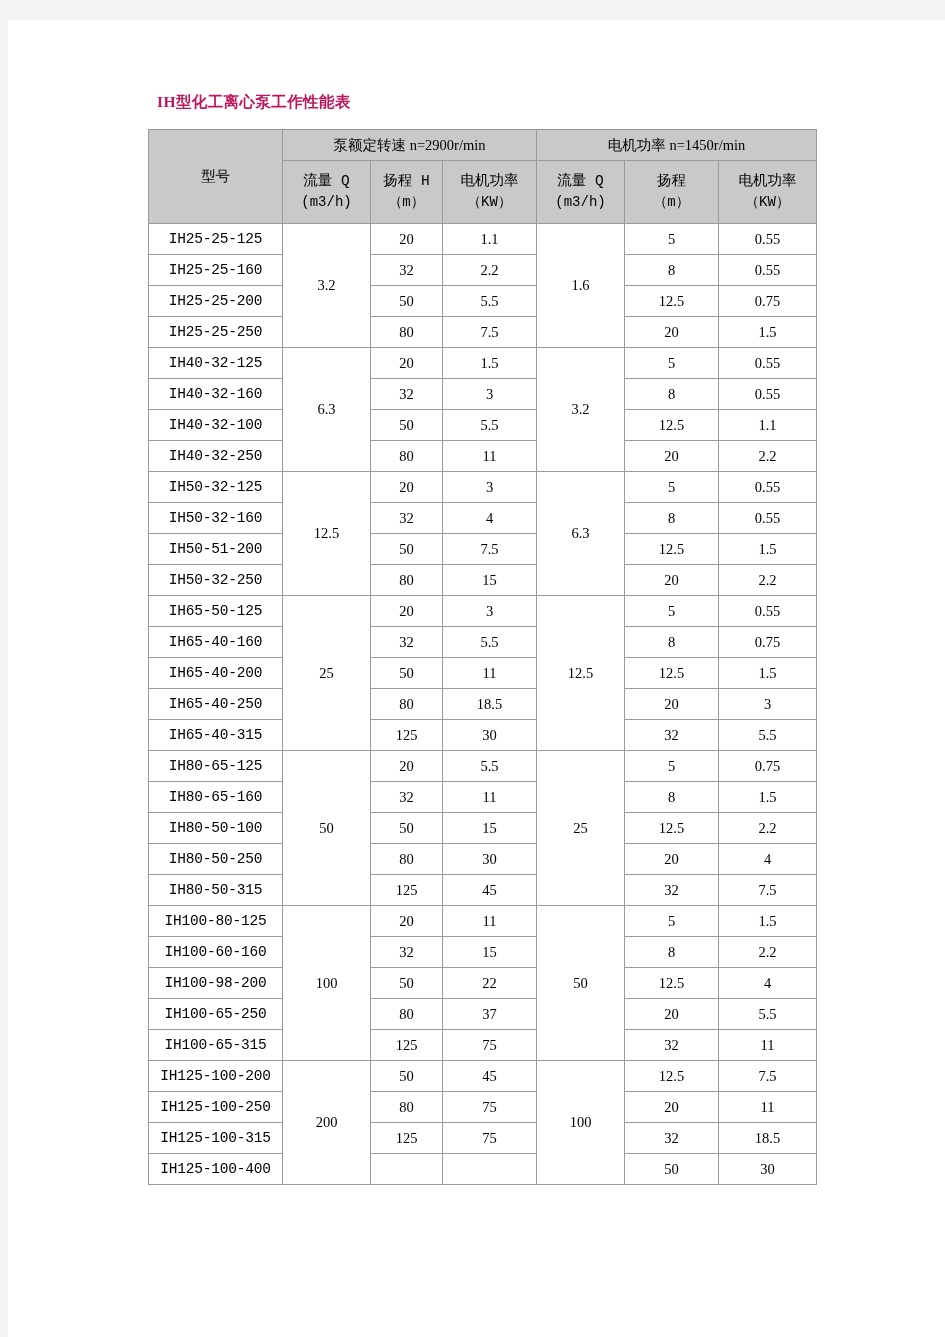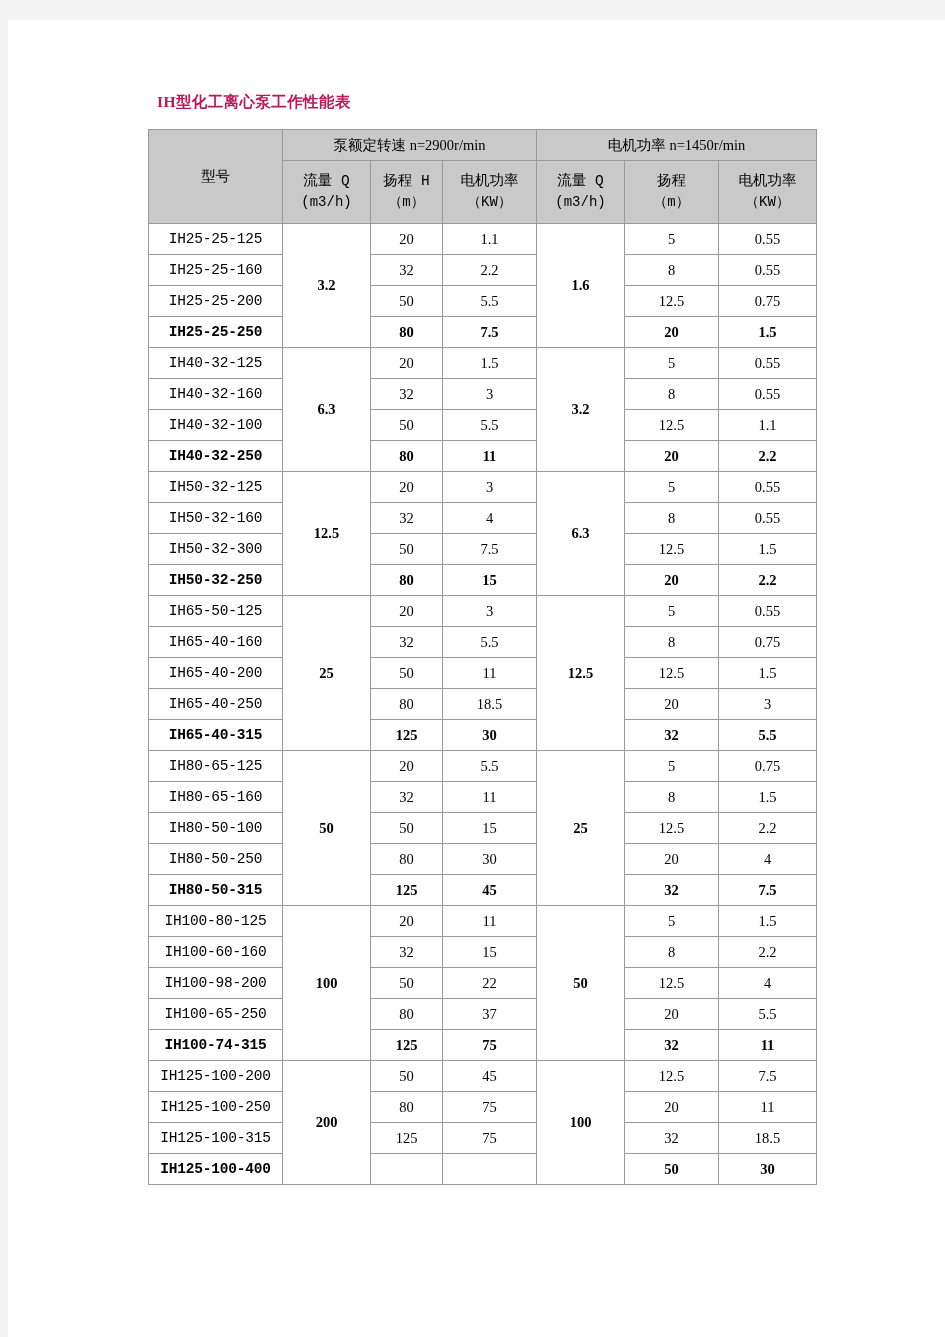--- a/index.html
+++ b/index.html
@@ -62,21 +62,21 @@
   .hdr-sub .l2 { display: block; font-size: 14px; }
   td.model {
     font-family: "Liberation Mono", monospace;
     font-size: 13.6px;
     letter-spacing: -0.2px;
     white-space: nowrap;
   }
   tr.drow td { height: 30px; }
   
   .sep-soft { border-top-color: #d4d4d4; }
-  .grp-end { border-bottom: 2px solid #9a9a9a; font-weight: bold; }
+  .grp-end { border-bottom: 2px solid #9a9a9a; }
   .grp-start { border-top: 2px solid #9a9a9a; }
   .nb-top { border-top: none; }
   
   col.c-model { width: 134px; }
   col.c-q1    { width: 88px; }
   col.c-h1    { width: 72px; }
   col.c-p1    { width: 94px; }
   col.c-q2    { width: 88px; }
   col.c-h2    { width: 94px; }
   col.c-p2    { width: 98px; }
@@ -184,21 +184,21 @@
               <td class=" grp-start">0.55</td>
             </tr>
             <tr class="drow">
               <td class="model sep-soft">IH50-32-160</td>
               <td class=" sep-soft">32</td>
               <td class=" sep-soft">4</td>
               <td class=" sep-soft">8</td>
               <td class=" sep-soft">0.55</td>
             </tr>
             <tr class="drow">
-              <td class="model sep-soft">IH50-32-300</td>
+              <td class="model sep-soft">IH50-51-200</td>
               <td class=" sep-soft">50</td>
               <td class=" sep-soft">7.5</td>
               <td class=" sep-soft">12.5</td>
               <td class=" sep-soft">1.5</td>
             </tr>
             <tr class="drow">
               <td class="model grp-end sep-soft">IH50-32-250</td>
               <td class=" grp-end sep-soft">80</td>
               <td class=" grp-end sep-soft">15</td>
               <td class=" grp-end sep-soft">20</td>
@@ -302,21 +302,21 @@
               <td class=" sep-soft">4</td>
             </tr>
             <tr class="drow">
               <td class="model sep-soft">IH100-65-250</td>
               <td class=" sep-soft">80</td>
               <td class=" sep-soft">37</td>
               <td class=" sep-soft">20</td>
               <td class=" sep-soft">5.5</td>
             </tr>
             <tr class="drow">
-              <td class="model grp-end sep-soft">IH100-74-315</td>
+              <td class="model grp-end sep-soft">IH100-65-315</td>
               <td class=" grp-end sep-soft">125</td>
               <td class=" grp-end sep-soft">75</td>
               <td class=" grp-end sep-soft">32</td>
               <td class=" grp-end sep-soft">11</td>
             </tr>
             <tr class="drow">
               <td class="model grp-start">IH125-100-200</td>
               <td class="grp-start grp-end" rowspan="4">200</td>
               <td class=" grp-start">50</td>
               <td class=" grp-start">45</td>

